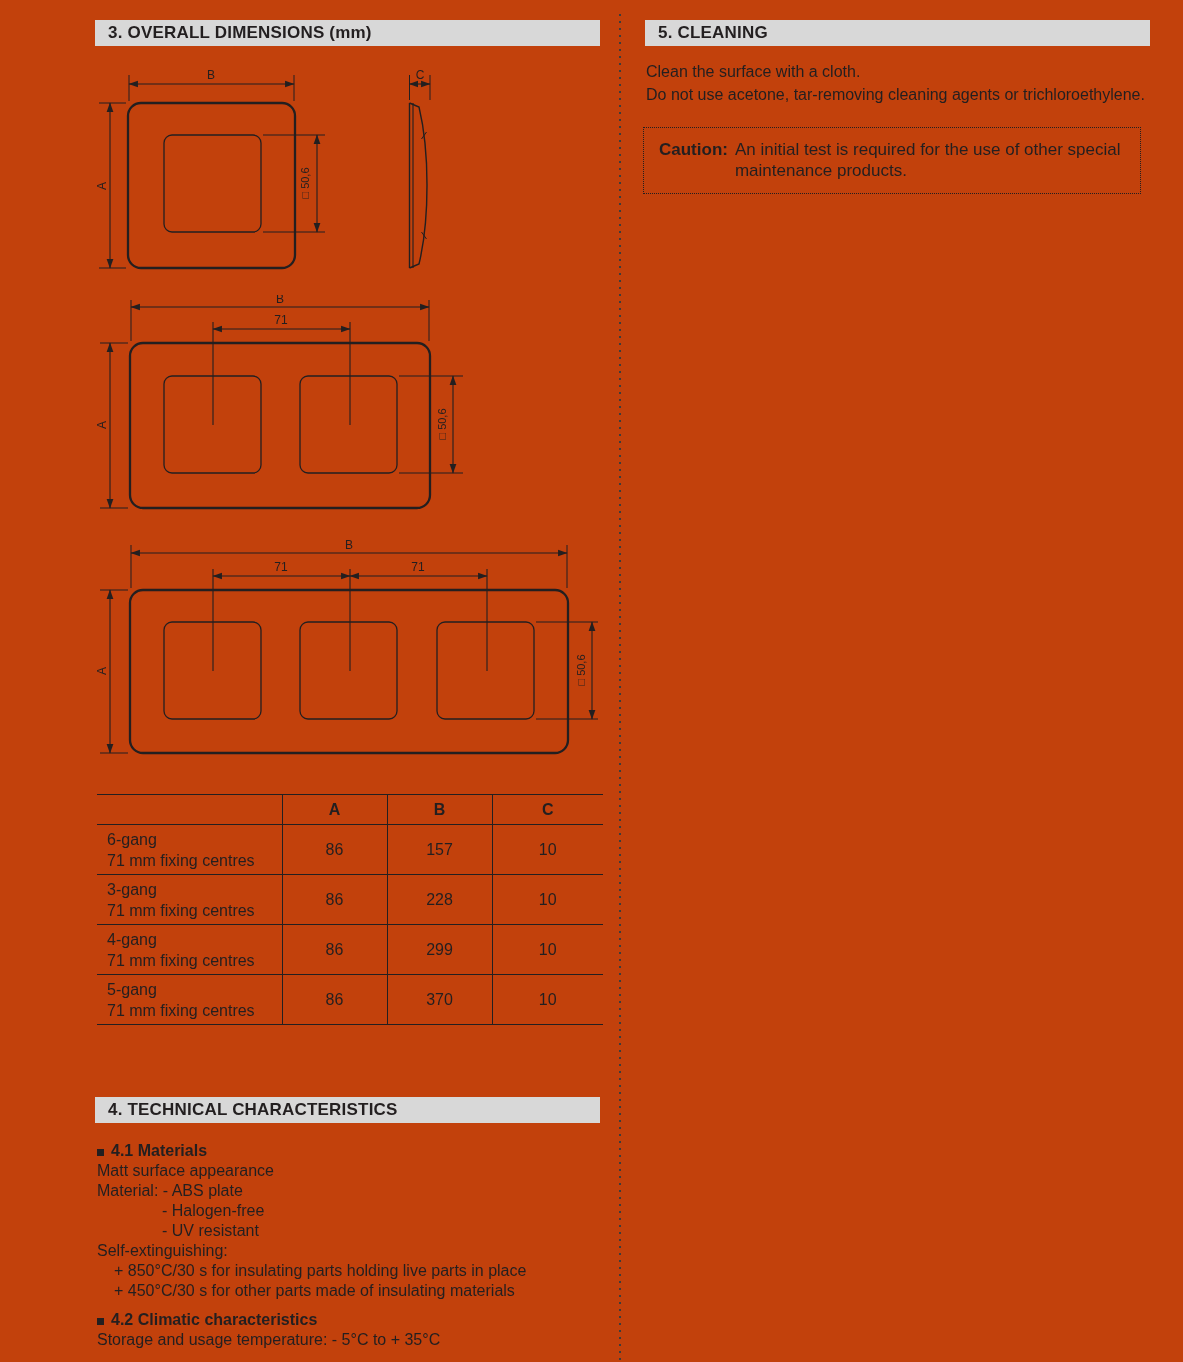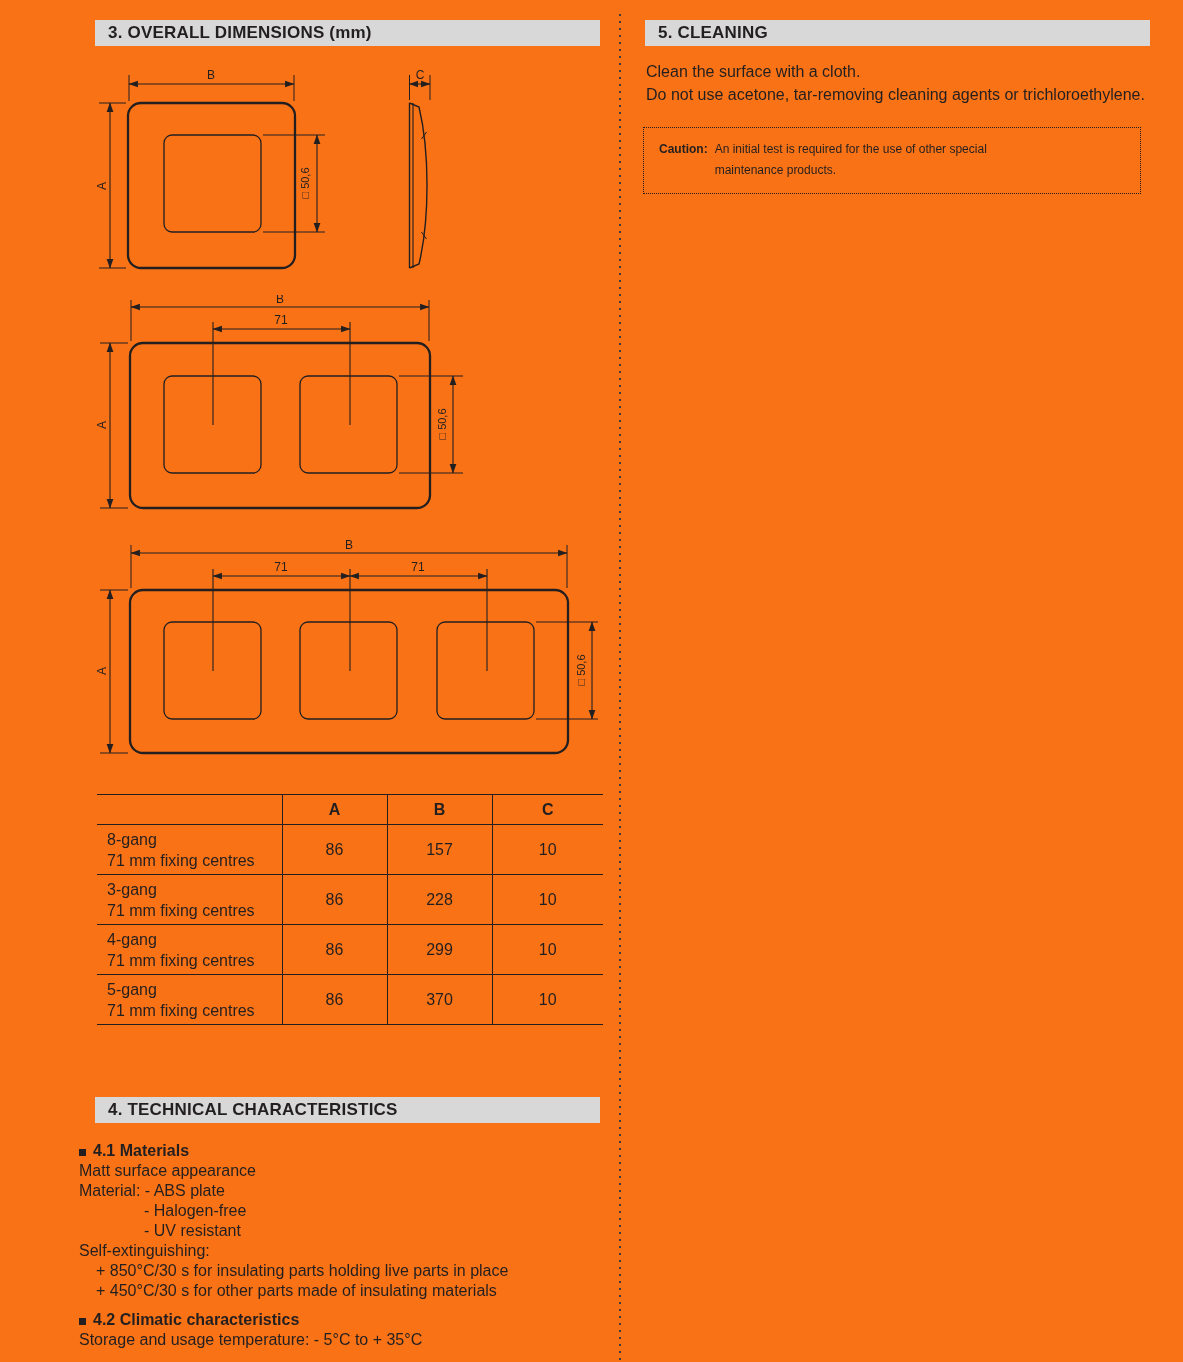--- a/index.html
+++ b/index.html
@@ -1,16 +1,16 @@
 <!DOCTYPE html>
 <html><head>
 <meta charset="utf-8">
 <style>
   html,body{margin:0;padding:0;background:#fff;}
-  .page{position:relative;width:1183px;height:1362px;background:#f97316;overflow:hidden;
+  .page{position:relative;width:1183px;height:1362px;background:#c2410c;overflow:hidden;
         font-family:"Liberation Sans","DejaVu Sans",sans-serif;color:#231f20;}
   .abs{position:absolute;}
   .secbar{height:26px;background:#d8d8d8;display:flex;align-items:center;
           padding-left:13px;box-sizing:border-box;font-size:17px;font-weight:bold;letter-spacing:.2px;}
   .divider{position:absolute;left:619px;top:14px;width:2px;height:1348px;
            background:repeating-linear-gradient(to bottom,#3c3c3c 0 2.5px,transparent 2.5px 7px);}
   .bodytext{font-size:16px;line-height:23px;}
   svg text{font-family:"Liberation Sans","DejaVu Sans",sans-serif;fill:#231f20;}
   .dim-table{border-collapse:collapse;table-layout:fixed;width:506px;font-size:16px;color:#231f20;}
   .dim-table th,.dim-table td{border-top:1.5px solid #231f20;padding:0;vertical-align:middle;}
@@ -21,21 +21,21 @@
   .dim-table td.lbl{text-align:left;padding-left:10px;line-height:21px;}
   .row-tall td{height:49px;}
   .row-short td{height:33px;}
   .col-lbl{width:185px;}.col-a{width:105px;}.col-b{width:105px;}.col-c{width:111px;}
   .techline{font-size:16px;line-height:20px;}
   .ind-a{padding-left:65px;}
   .ind-b{padding-left:17px;}
   .subhead{font-size:16px;font-weight:bold;line-height:20px;}
   .sq-bullet{display:inline-block;width:7px;height:7px;background:#231f20;margin-right:7px;}
   .caution-box{box-sizing:border-box;width:498px;height:67px;border:1.6px dotted #231f20;
-               padding:11px 0 0 15px;display:flex;font-size:12px;line-height:21px;}
+               padding:11px 0 0 15px;display:flex;font-size:17px;line-height:21px;}
   .caution-label{font-weight:bold;margin-right:7px;white-space:nowrap;}
 </style>
 </head>
 <body>
 
 <div class="page">
 
   <svg width="0" height="0" style="position:absolute">
     <defs>
       <marker id="ah" viewBox="0 0 10 8" markerWidth="9" markerHeight="7.2" refX="9" refY="4" orient="auto-start-reverse">
@@ -152,21 +152,21 @@
       </colgroup>
     <tbody>
         <tr>
       <th></th>
       <th>A</th>
       <th>B</th>
       <th>C</th>
     </tr>
     <tr class="row-tall">
       <td class="lbl">
-        <div>8-gang</div>
+        <div>6-gang</div>
         <div>71 mm fixing centres</div>
       </td>
       <td>86</td>
       <td>157</td>
       <td>10</td>
     </tr>
     <tr class="row-tall">
       <td class="lbl">
         <div>3-gang</div>
         <div>71 mm fixing centres</div>
@@ -193,21 +193,21 @@
       <td>370</td>
       <td>10</td>
     </tr>
   </tbody>
     </table>
 
   <div class="abs secbar" style="left:95px;top:1097px;width:505px;">
     <span>4. TECHNICAL CHARACTERISTICS</span>
   </div>
 
-  <div class="abs" style="left:79px;top:1141px;width:505px;">
+  <div class="abs" style="left:97px;top:1141px;width:505px;">
     <div class="subhead">
       <span class="sq-bullet"></span><span>4.1 Materials</span>
     </div>
     <div class="techline">Matt surface appearance</div>
     <div class="techline">Material: - ABS plate</div>
     <div class="techline ind-a">- Halogen-free</div>
     <div class="techline ind-a">- UV resistant</div>
     <div class="techline">Self-extinguishing:</div>
     <div class="techline ind-b">+ 850°C/30 s for insulating parts holding live parts in place</div>
     <div class="techline ind-b">+ 450°C/30 s for other parts made of insulating materials</div>

